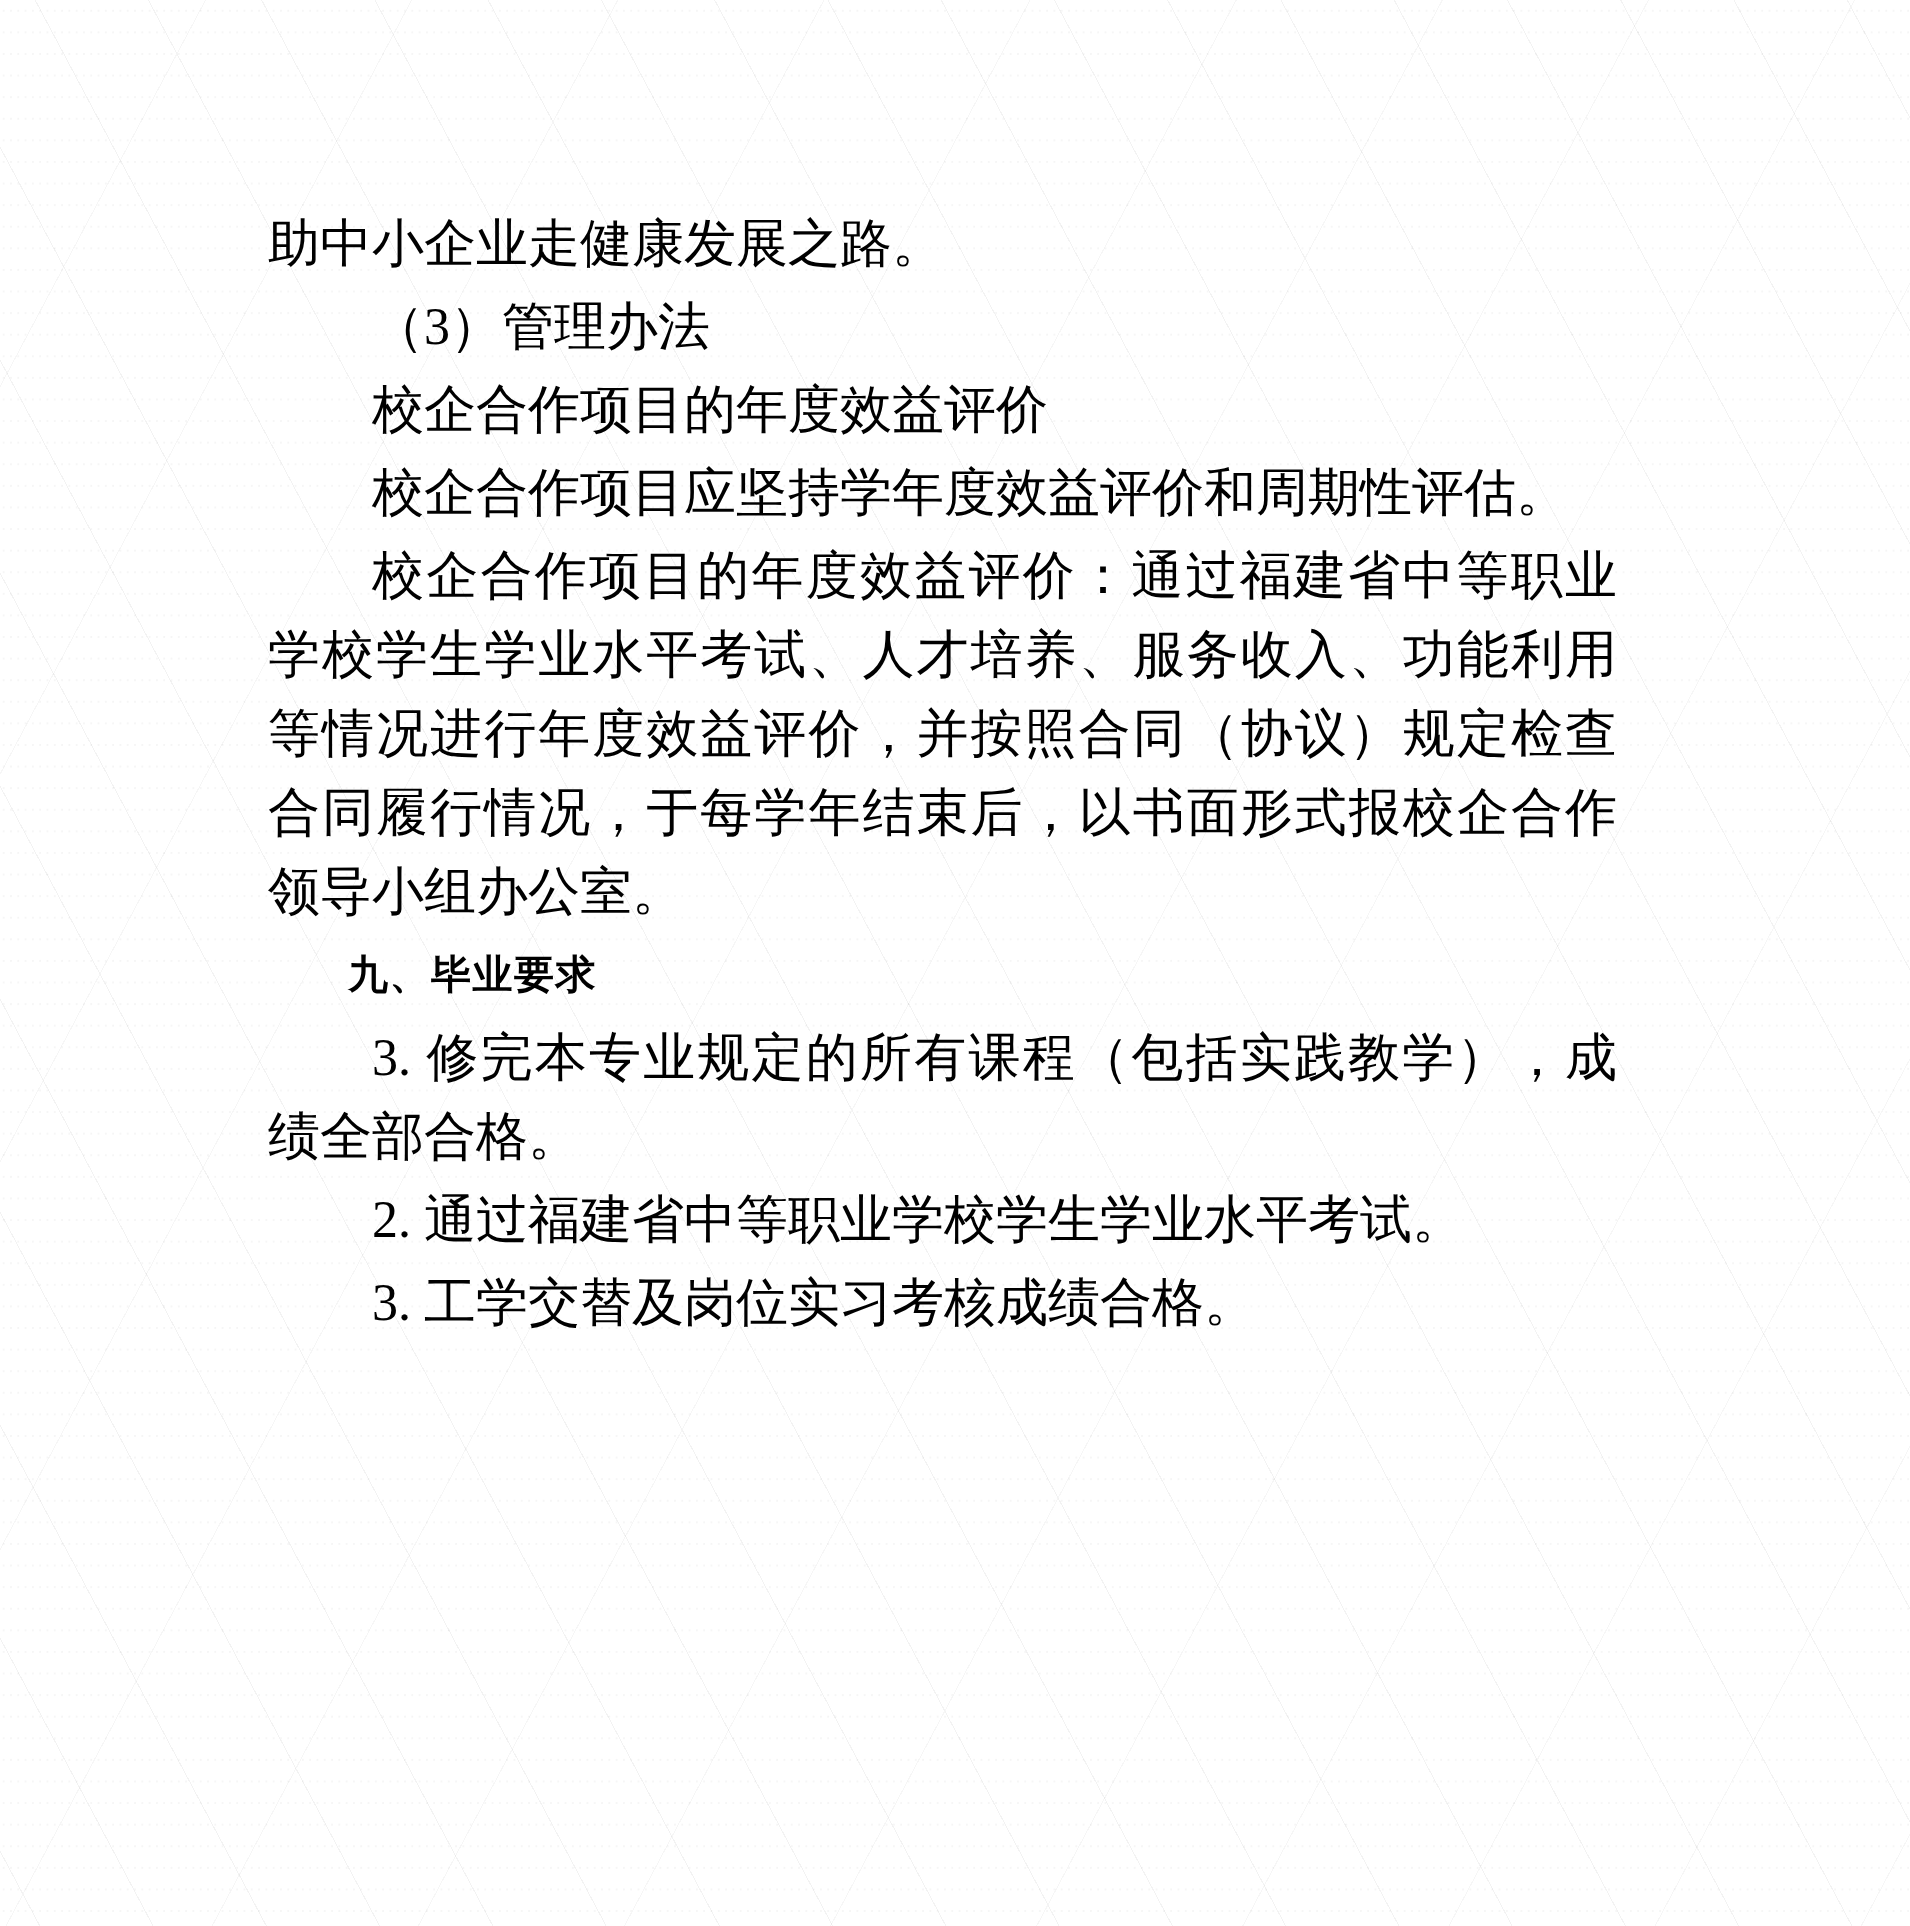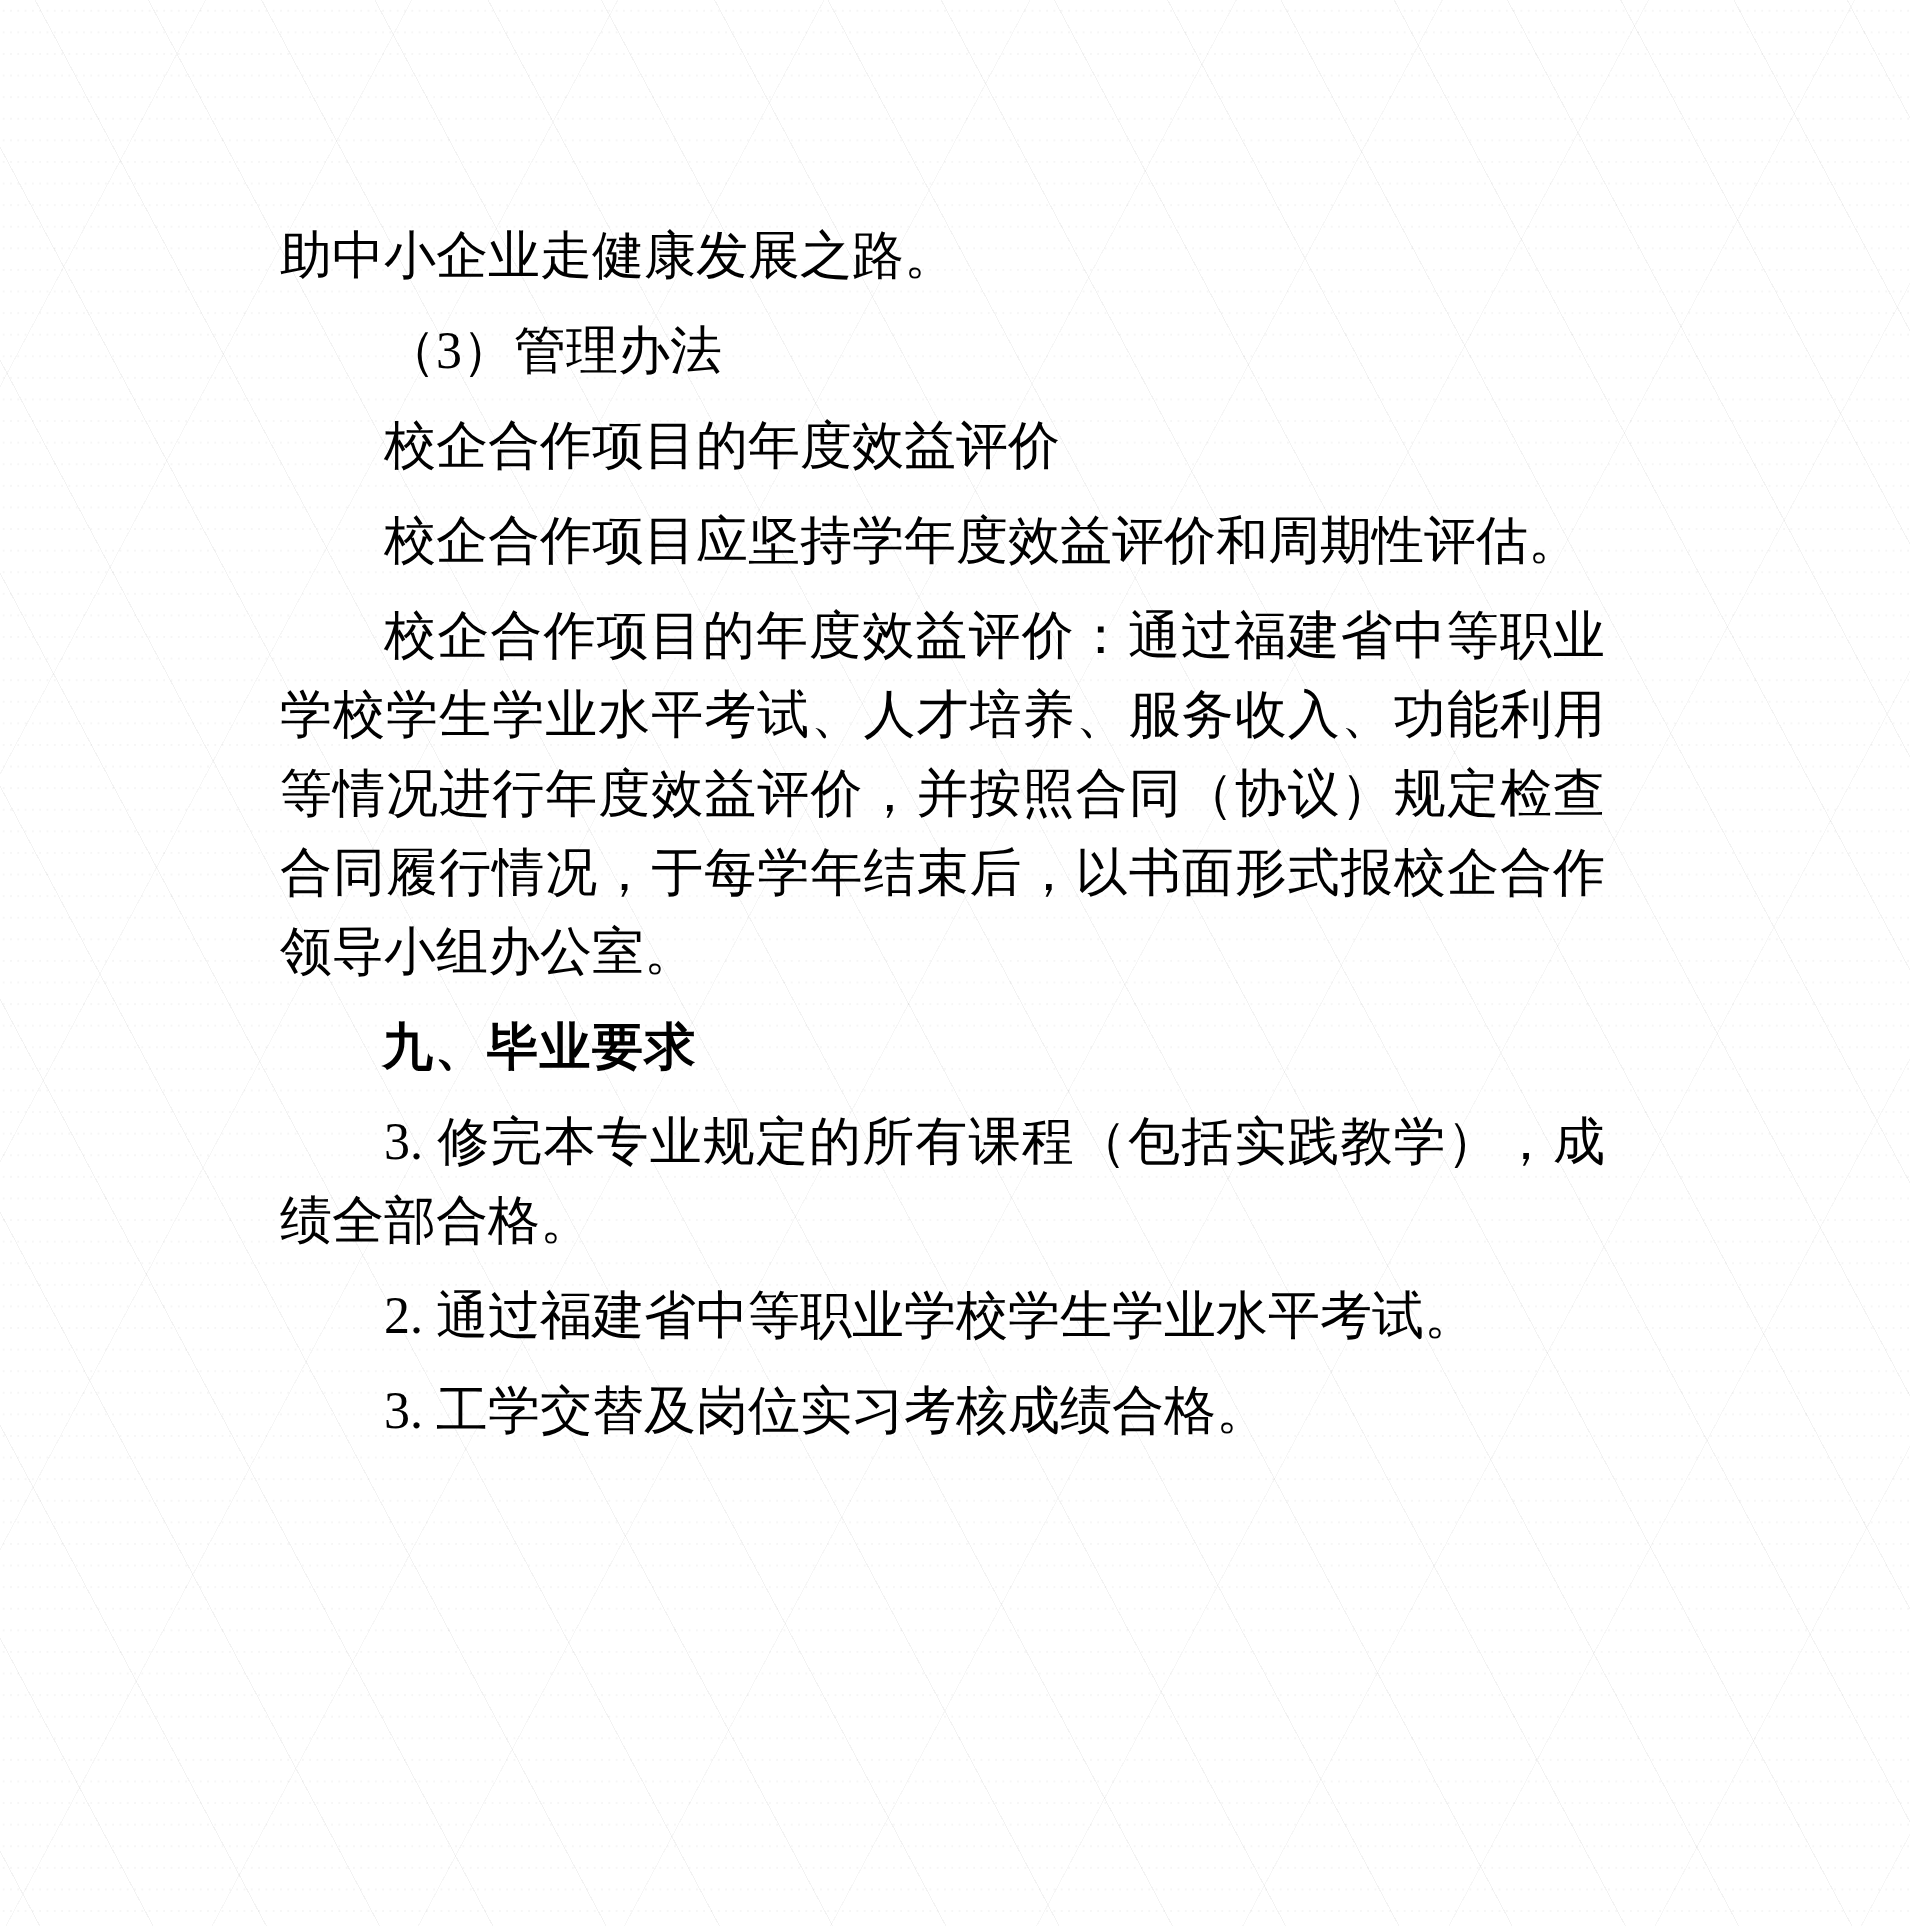--- a/index.html
+++ b/index.html
@@ -38,31 +38,31 @@
     width: 1357px;
     color: #000000;
     font-family: "DejaVu Serif", "Liberation Serif", serif;
     font-size: 52px;
     line-height: 79px;
     text-align: justify;
     text-justify: inter-character;
     z-index: 2;
   }
   p.para {
-    margin: 16px;
+    margin: 4px;
     padding: 0;
   }
   p.para.indent {
     text-indent: 2em;
     font-family: Liberation Serif, serif;
   }
   p.para.heading {
     font-family: "DejaVu Sans", "Liberation Sans", sans-serif;
     font-weight: bold;
-    font-size: 51px;
+    font-size: 40px;
     letter-spacing: 1.5px;
   }
 </style>
 </head>
 <body>
 
 <div class="page">
   <div class="texture"></div>
   <main class="content" id="paragraphs">
       <p class="para body">助中小企业走健康发展之路。</p>

